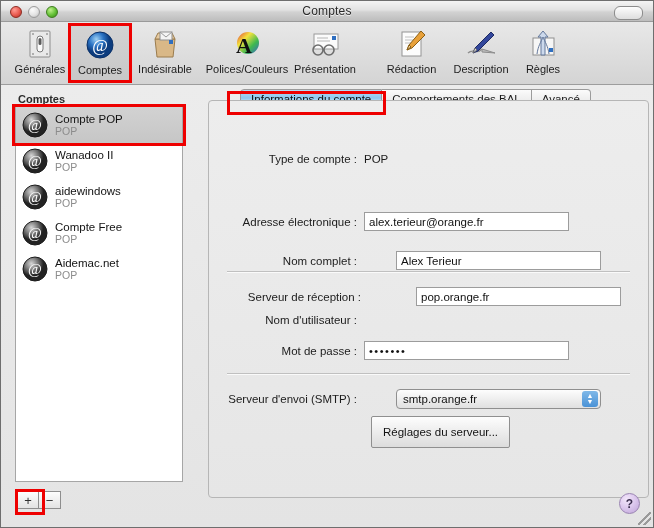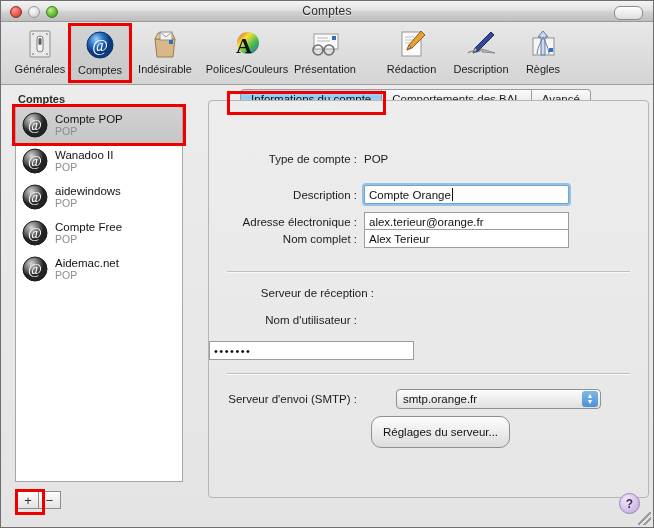--- a/index.html
+++ b/index.html
@@ -307,21 +307,21 @@
     justify-content: center;
     color: #fff;
     font-size: 7px;
     line-height: 6px;
   }
 
   .push-btn {
     height: 20px;
     padding: 15px 11px;
     border: 1px solid #8f8f8f;
-    border-radius: 10px;
+    border-radius: 2px;
     background: linear-gradient(to bottom,#fdfdfd,#dcdcdc);
     font-size: 11.5px;
     color: #121212;
     display: inline-flex;
     align-items: center;
     box-sizing: border-box;
   }
   #help-btn {
     position: absolute;
     left: 618px; top: 492px;
@@ -574,53 +574,50 @@
       <div class="tab">Avancé</div>
     </div>
 
     <div id="main-panel">
 
       <div class="form-row" style="left:0px; top:52px;">
         <div class="f-label">Type de compte :</div>
         <div class="f-static">POP</div>
       </div>
 
-      <div class="form-row" style="left:0px; top:84px;">
-        <div class="f-label">Description :</div>
-        <div class="f-input focused">
-            <span>Compte Orange</span>
-            <span class="caret"></span>
-          </div>
-      </div>
 
       <div class="form-row" style="left:0px; top:111px;">
         <div class="f-label">Adresse électronique :</div>
         <div class="f-input">
             <span>alex.terieur@orange.fr</span>
           </div>
       </div>
 
-      <div class="form-row" style="left:0px; top:128px;">
+      <div class="form-row" style="left:0px; top:150px;gap:32px;">
         <div class="f-label">Nom complet :</div>
         <div class="f-input">
             <span>Alex Terieur</span>
           </div>
       </div>
 
       <div class="divider" style="left:18px; top:170px; width:403px;"></div>
 
-      <div class="form-row" style="left:17px; top:186px;gap:48px;">
+      <div class="form-row" style="left:4px; top:186px;gap:48px;">
         <div class="f-label">Serveur de réception :</div>
+        <div class="f-input">
+            <span>pop.orange.fr</span>
+          </div>
       </div>
 
       <div class="form-row" style="left:0px; top:213px;flex-direction:column;">
         <div class="f-label">Nom d'utilisateur :</div>
       </div>
 
       <div class="form-row" style="left:0px; top:240px;">
+        <div class="f-label">Mot de passe :</div>
         <div class="f-input">
             <span class="dots">•••••••</span>
           </div>
       </div>
 
       <div class="divider" style="left:18px; top:272px; width:403px;"></div>
 
       <div class="form-row" style="left:0px; top:288px;gap:32px;">
         <div class="f-label">Serveur d'envoi (SMTP) :</div>
         <div class="f-popup">

